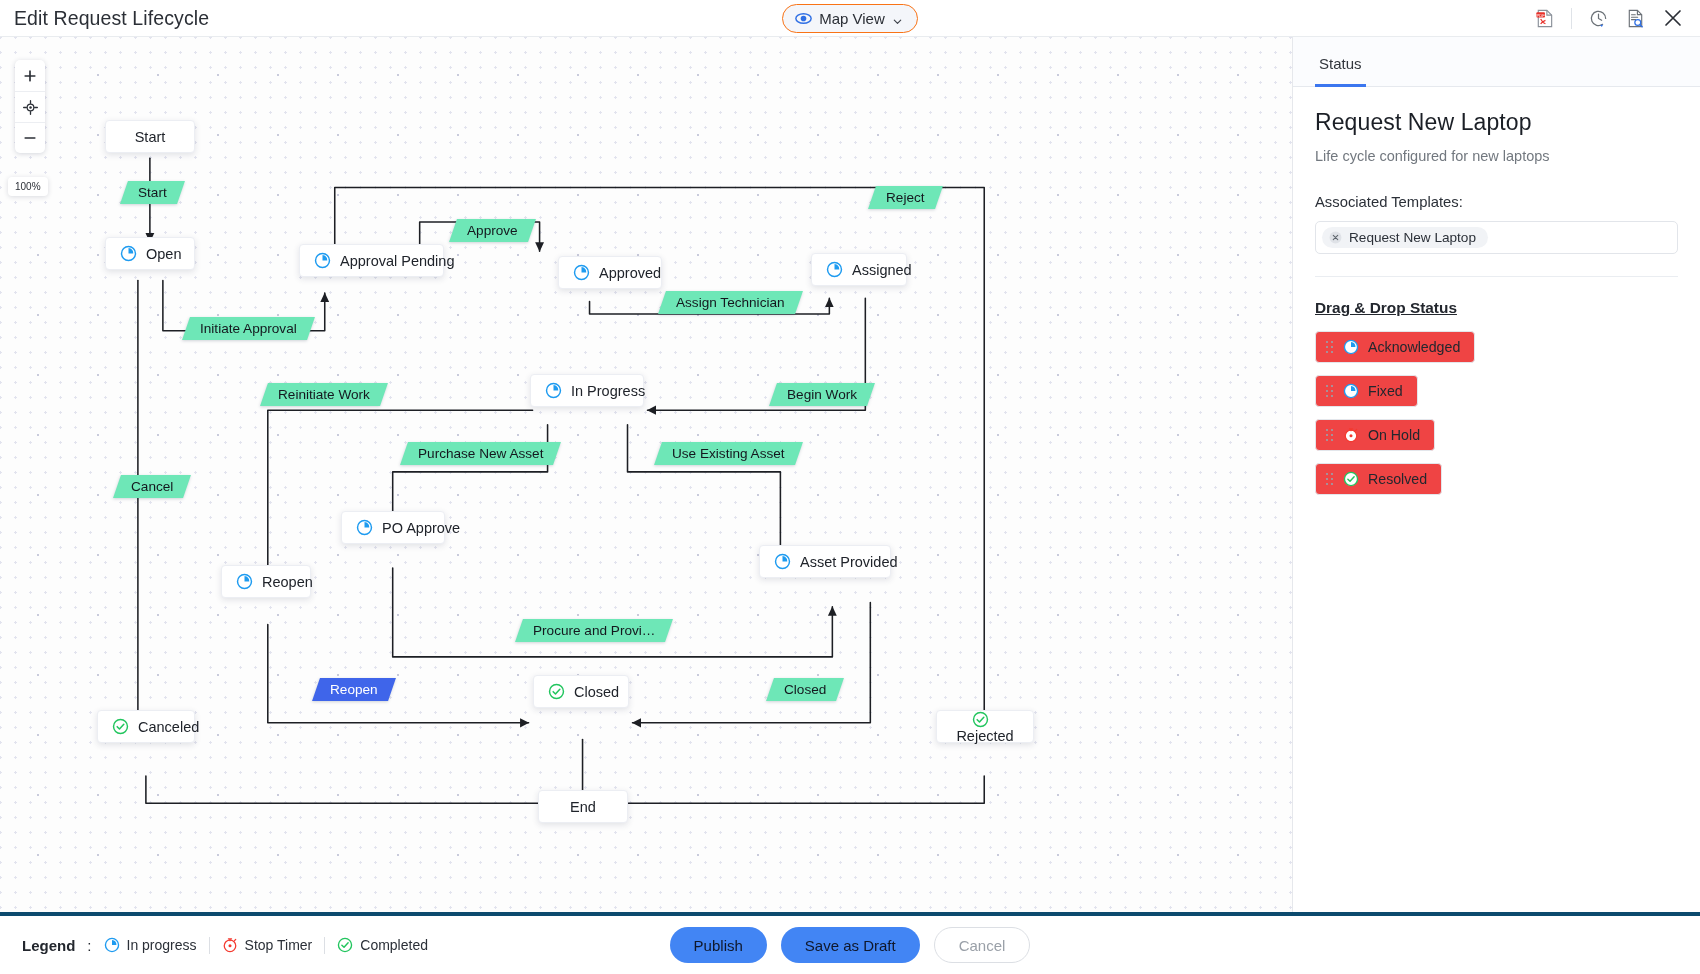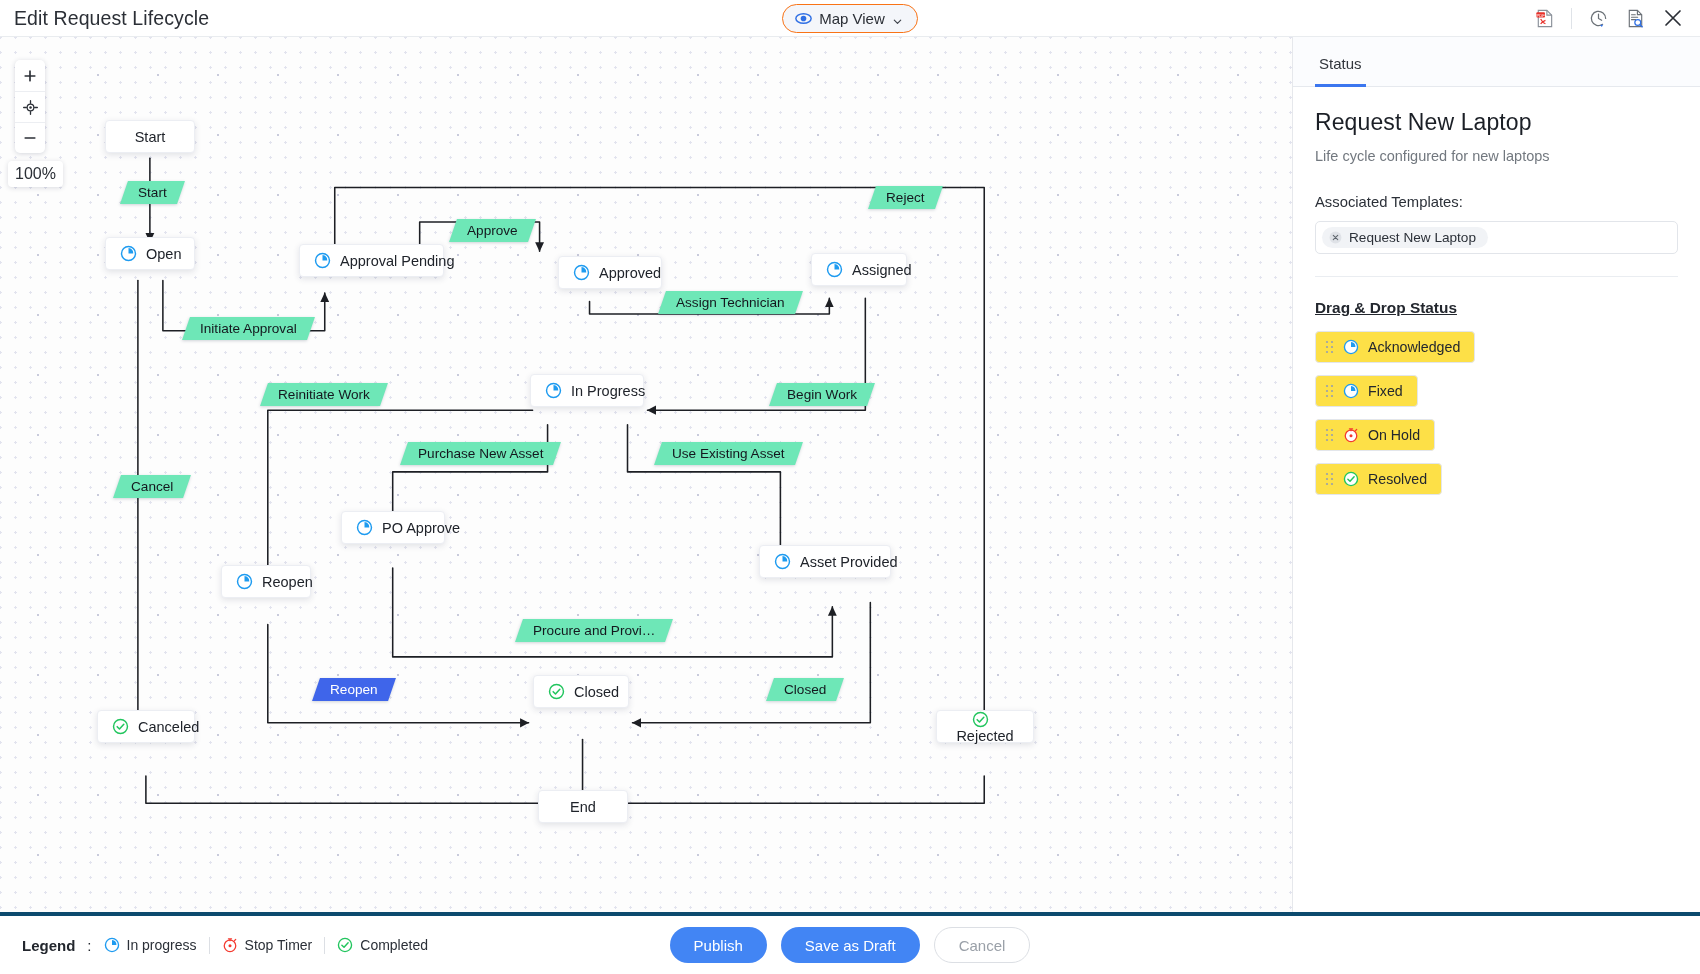--- a/index.html
+++ b/index.html
@@ -65,24 +65,24 @@
     border-radius: 5px;
     box-shadow: 0 1px 5px rgba(30,40,70,.18);
     z-index: 12;
   }
   .zoom-btn {
     height: 31px; display: flex; align-items: center; justify-content: center;
     cursor: pointer; color: #2b2f36;
   }
   .zoom-btn + .zoom-btn { border-top: 1px solid #eceef2; }
   .zoom-pct {
-    position: absolute; left: 8px; top: 124px;
+    position: absolute; left: 8px; top: 140px;
     background: #fff; border-radius: 4px;
     box-shadow: 0 1px 5px rgba(30,40,70,.16);
-    font-size: 16px; color: #2b2f36; padding: 4px 7px;
+    font-size: 10px; color: #2b2f36; padding: 4px 7px;
     z-index: 12;
   }
 
   
   .node {
     position: absolute;
     display: flex; align-items: center;
     background: #ffffff;
     border: 1px solid #eceef3;
     border-radius: 4px;
@@ -131,40 +131,40 @@
     background: #f1f3f6; border-radius: 13px; padding: 3px 12px 3px 7px;
     font-size: 13.6px; color: #2b3038; cursor: pointer;
   }
   .chip-x { width: 13px; height: 13px; display:block; }
   .panel-divider { height: 1px; background: #eaedf1; margin: 22px 0 0; }
   .dd-title { font-size: 15.4px; color: #23272e; font-weight: 700; margin-top: 22px; text-decoration: underline; }
   .status-list { margin-top: 14px; display: flex; flex-direction: column; align-items: flex-start; gap: 12px; }
   .status-item {
     display: flex; align-items: center; gap: 9px;
     border: 1px solid #e3e6eb; border-radius: 4px;
-    padding: 7px 14px 7px 9px; background: #fde047;
+    padding: 7px 14px 7px 9px; background: #ef4444;
     font-size: 14.2px; color: #23272e; cursor: grab;
   }
   .grip { width: 9px; height: 14px; display:block; flex:none; }
   .sic { display: flex; flex: none; }
 
   
   .footer {
     height: 62px; min-height: 62px; display: flex; align-items: center;
     border-top: 4px solid #0c4a6e; background: #fff; padding: 0 22px;
     position: relative; z-index: 30;
   }
   .legend { display: flex; align-items: center; gap: 12px; }
   .legend-label { font-size: 15px; font-weight: 700; color: #23272e; }
   .legend-colon { font-size: 15px; color: #23272e; }
   .legend-item { display: flex; align-items: center; gap: 7px; font-size: 14px; color: #2b3038; }
   .legend-sep { width: 1px; height: 17px; background: #dcdfe4; }
   .footer-actions { position: absolute; left: 0; right: 0; display: flex; justify-content: center; gap: 14px; pointer-events: none; }
   .btn { pointer-events: auto; border-radius: 20px; height: 36px; padding: 0 24px; font-size: 15px; cursor: pointer; border: none; font-family: "Liberation Sans", sans-serif; }
-  .btn-primary { background: #4285f4; color: #ffffff; }
+  .btn-primary { background: #4285f4; color: #0f172a; }
   .btn-ghost { background: #fff; color: #9aa0a8; border: 1px solid #dcdfe4; }
 </style>
 </head>
 <body>
 
 <div id="app">
 
   <div class="header">
     <div class="header-title">Edit Request Lifecycle</div>
 

